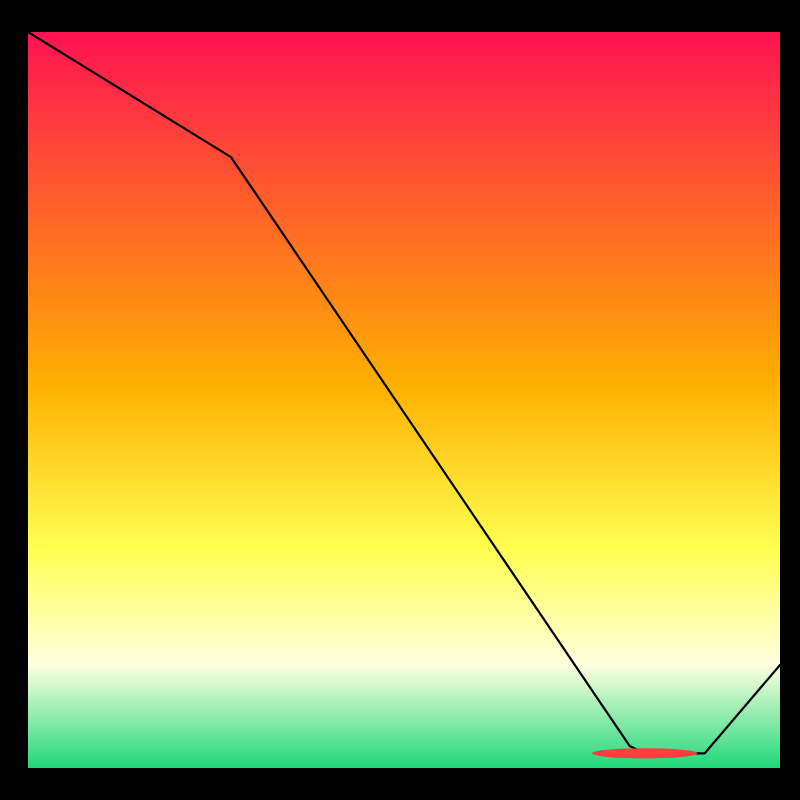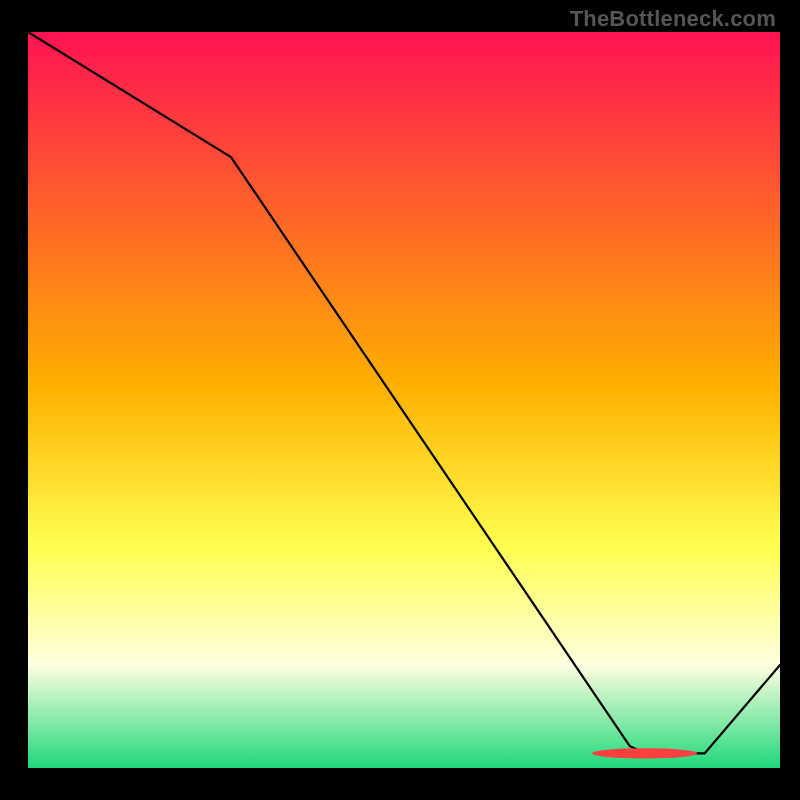--- a/index.html
+++ b/index.html
@@ -30,21 +30,20 @@
     position: absolute;
     left: 0;
     top: 0;
   }
 </style>
 </head>
 <body>
 
 <div class="stage">
 
-  <div class="watermark">TheBottleneck.com</div>
 
   <svg class="plot-svg" width="800" height="800" viewBox="0 0 800 800">
     <defs>
       <linearGradient id="bgGrad" x1="0" y1="0" x2="0" y2="1">
         <stop id="gs0" offset="0%" stop-color="#ff1352"></stop>
         <stop id="gs1" offset="48%" stop-color="#ffb000"></stop>
         <stop id="gs2" offset="70%" stop-color="#ffff50"></stop>
         <stop id="gs3" offset="86%" stop-color="#ffffe0"></stop>
         <stop id="gs4" offset="100%" stop-color="#1fd87a"></stop>
       </linearGradient>

